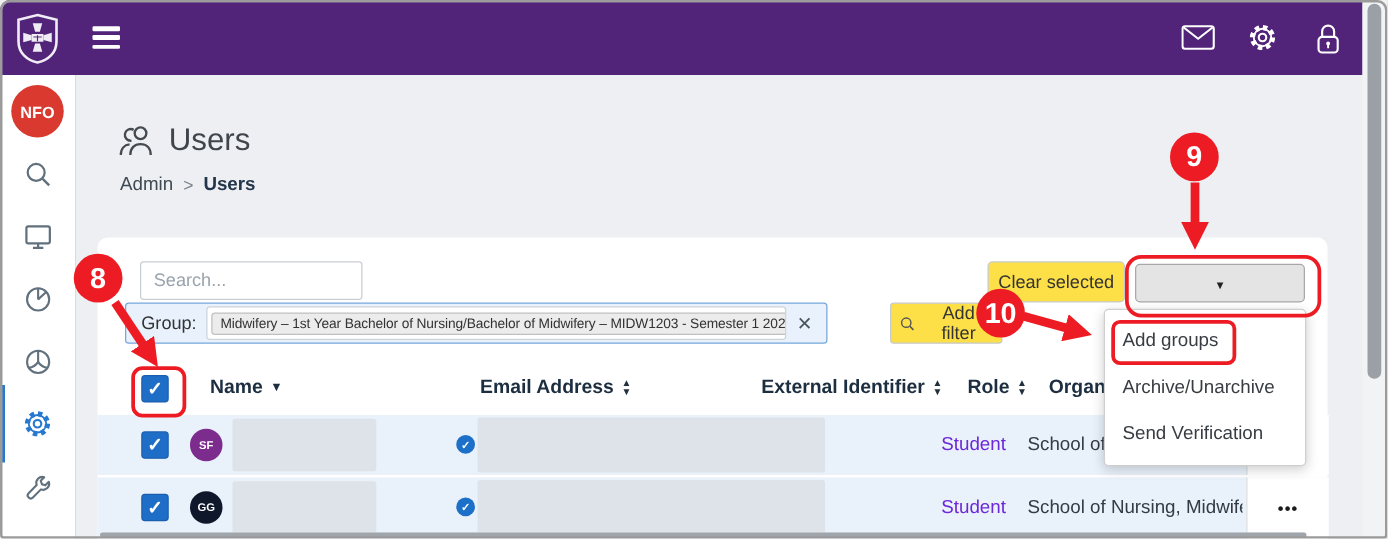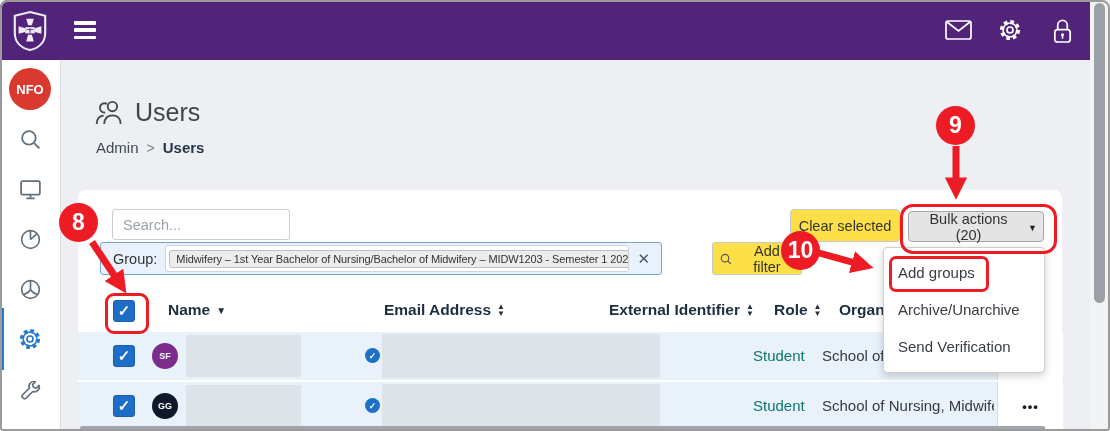--- a/index.html
+++ b/index.html
@@ -63,21 +63,21 @@
   .row1{top:332px;height:48px;}
   .row2{top:382px;height:49px;}
   .trow .checkbox{position:absolute;left:35px;top:13px;}
   .row-avatar{position:absolute;left:74px;top:11px;width:26px;height:26px;border-radius:50%;color:#fff;font-size:9px;font-weight:bold;display:flex;align-items:center;justify-content:center;}
   .av-sf{background:#7b2c8c;}
   .av-gg{background:#0f172a;}
   .redact{position:absolute;background:#dee3e9;border-radius:2px;}
   .redact-name{left:108px;top:3px;width:115px;height:42px;}
   .redact-email{left:304px;top:2px;width:278px;height:44px;}
   .verified{position:absolute;left:287px;top:16px;width:15px;height:15px;border-radius:50%;background:#1d70c8;color:#fff;font-size:9px;font-weight:bold;display:flex;align-items:center;justify-content:center;}
-  .cell-role{position:absolute;left:675px;top:15px;font-size:15px;color:#0f766e;text-align:center;}
+  .cell-role{position:absolute;left:675px;top:15px;font-size:15px;color:#6d28d9;text-align:center;}
   .cell-org{position:absolute;left:744px;top:15px;width:172px;font-size:15px;color:#333b44;white-space:nowrap;overflow:hidden;}
   .cell-actions{position:absolute;left:919px;top:0;width:65px;height:100%;background:#fff;border-left:1px solid #d9dde1;display:flex;align-items:center;justify-content:center;}
   .dots-btn{font-size:13px;font-weight:bold;letter-spacing:1px;color:#1c1c1c;cursor:pointer;}
 
   .hscroll{position:absolute;left:80px;top:426px;width:966px;height:4px;background:#e8eaec;border-radius:2px;}
   .hthumb{width:965px;height:4px;background:#9fa5ab;border-radius:2px;}
 
   
   .menu{position:absolute;left:883px;top:247px;width:162px;height:126px;background:#fff;border:1px solid #cfcfcf;border-radius:4px;box-shadow:0 3px 9px rgba(0,0,0,.18);z-index:50;padding-top:6px;box-sizing:border-box;}
   .menu-item{height:37px;display:flex;align-items:center;padding-left:14px;font-size:15px;color:#383d43;cursor:pointer;}
@@ -206,21 +206,20 @@
   </div>
 
   <div class="card"></div>
 
   <input class="search-input" type="text" placeholder="Search..." style="">
 
   <button class="btn btn-clear">
     <span>Clear selected</span>
   </button>
   <button class="btn btn-bulk">
-    <span>Bulk actions (20)</span>
     <span class="caret">▼</span>
   </button>
 
   <div class="group-bar">
     <span class="group-label">Group:</span>
     <div class="group-select">
       <span class="chip">
         <span>Midwifery – 1st Year Bachelor of Nursing/Bachelor of Midwifery – MIDW1203 - Semester 1 2025</span>
 
       </span>

